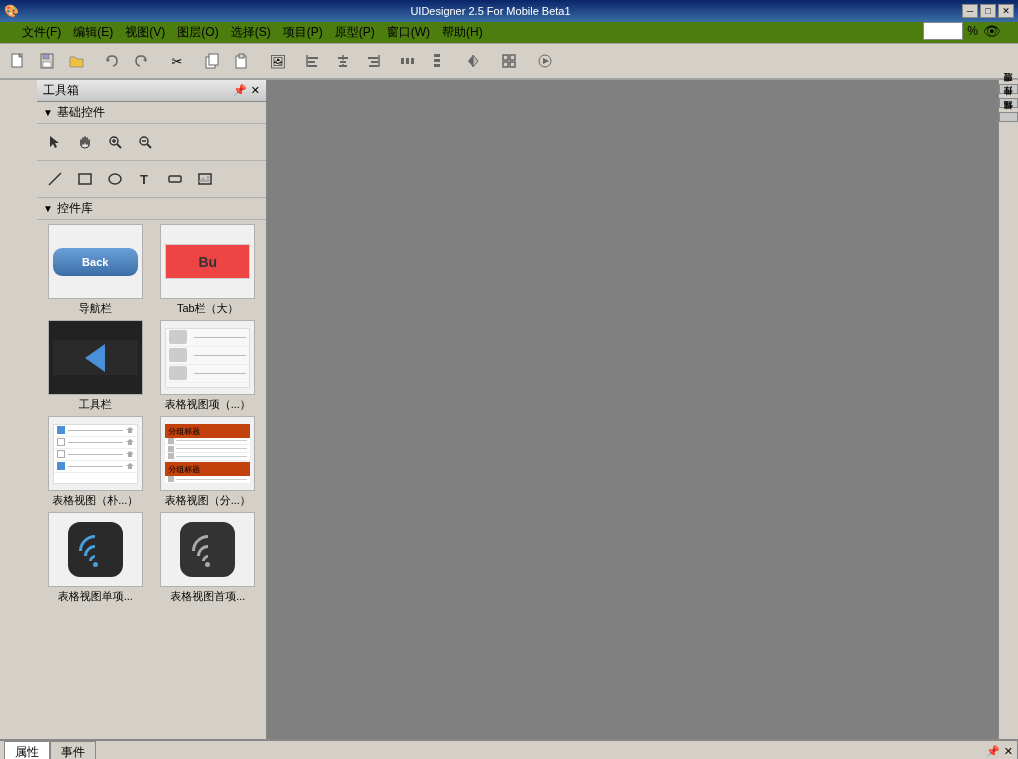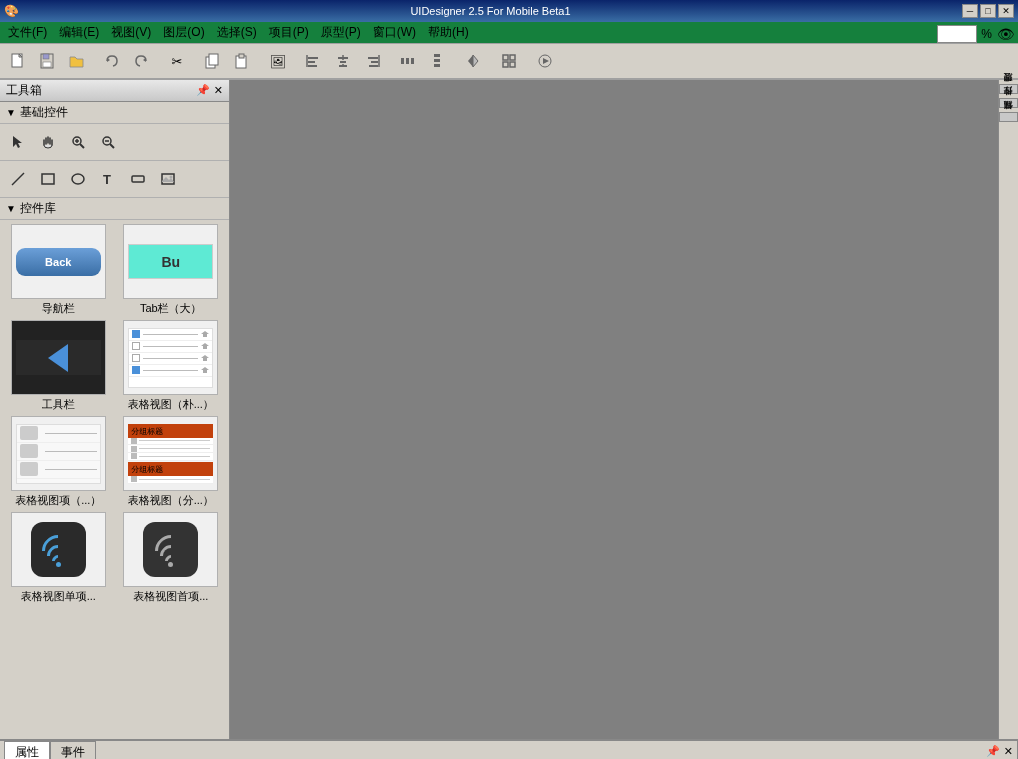--- a/index.html
+++ b/index.html
@@ -21,26 +21,26 @@
     #title-bar .win-btn {
       width: 16px; height: 14px;
       background: #d4d0c8;
       border: 1px solid #888;
       display: flex; align-items: center; justify-content: center;
       font-size: 9px; cursor: pointer; color: #000;
     }
 
     
     #menu-bar {
-      background: #15803d;
+      background: #4d7c0f;
       height: 22px;
       display: flex;
-      align-items: flex-end;
+      align-items: flex-start;
       border-bottom: 1px solid #a0a0a0;
-      padding: 0 2px;
+      padding: 0 16px;
     }
     #menu-bar .menu-item {
       padding: 2px 6px;
       font-size: 12px;
       cursor: pointer;
       white-space: nowrap;
     }
     #menu-bar .zoom-area {
       margin-left: auto;
       display: flex;
@@ -76,20 +76,21 @@
       border: 1px solid transparent;
       display: flex; align-items: center; justify-content: center;
       cursor: pointer; font-size: 13px;
     }
     .tb-sep { width: 6px; }
 
     
     #main-layout {
       display: flex;
       height: calc(759px - 22px - 22px - 36px - 20px);
+      padding-left: 37px;
     }
 
     
     #toolbox {
       width: 230px;
       background: #d4d0c8;
       border-right: 1px solid #888;
       display: flex;
       flex-direction: column;
       overflow: hidden;
@@ -214,21 +215,21 @@
       display: flex; flex-direction: column; align-items: center;
     }
     .tabbar-icon-item .icon-dot { width: 14px; height: 10px; background: #666; border-radius: 2px; }
     .tabbar-icon-item .icon-text { font-size: 7px; color: #aaa; margin-top: 1px; }
     .tabbar-icon-item.active .icon-dot { background: #4a9fd8; }
     .tabbar-icon-item.active .icon-text { color: #4a9fd8; }
 
     
     .tabbar-large-thumb {
       width: 85px; height: 35px;
-      background: #5eead4;
+      background: #ef4444;
       border: 1px solid #ccc;
       display: flex; align-items: center; justify-content: center;
       font-size: 14px; font-weight: bold; color: #333;
     }
 
     
     .toolbar-thumb {
       width: 85px; height: 35px;
       background: #2a2a2a;
       display: flex; align-items: center; justify-content: center;
@@ -605,20 +606,40 @@
           <div class="ctrl-thumb" style="background:#222;">
             <div class="toolbar-thumb">
               <div class="toolbar-arrow"></div>
             </div>
           </div>
           <div class="ctrl-label">工具栏</div>
         </div>
 
         <div class="ctrl-item">
           <div class="ctrl-thumb">
+            <div class="tableview-thumb" style="background:#f8f8f8;">
+              <div class="tv-row" style="height:18px;">
+                  <div style="width:18px;height:14px;background:#ccc;border-radius:2px;margin-right:4px;"></div>
+                  <div class="tv-line"></div>
+                </div>
+              <div class="tv-row" style="height:18px;">
+                  <div style="width:18px;height:14px;background:#ccc;border-radius:2px;margin-right:4px;"></div>
+                  <div class="tv-line"></div>
+                </div>
+              <div class="tv-row" style="height:18px;">
+                  <div style="width:18px;height:14px;background:#ccc;border-radius:2px;margin-right:4px;"></div>
+                  <div class="tv-line"></div>
+                </div>
+            </div>
+          </div>
+          <div class="ctrl-label">表格视图项（...）</div>
+        </div>
+
+        <div class="ctrl-item">
+          <div class="ctrl-thumb">
             <div class="tableview-thumb">
               <div class="tv-row">
                   <div class="tv-check checked"></div>
                   <div class="tv-line"></div>
                   <svg width="8" height="6">
                     <polygon points="0,3 4,0 8,3 6,3 6,6 2,6 2,3" fill="#aaa"></polygon>
                   </svg>
                 </div>
               <div class="tv-row">
                   <div class="tv-check"></div>
@@ -637,40 +658,20 @@
               <div class="tv-row">
                   <div class="tv-check checked"></div>
                   <div class="tv-line"></div>
                   <svg width="8" height="6">
                     <polygon points="0,3 4,0 8,3 6,3 6,6 2,6 2,3" fill="#aaa"></polygon>
                   </svg>
                 </div>
             </div>
           </div>
           <div class="ctrl-label">表格视图（朴...）</div>
-        </div>
-
-        <div class="ctrl-item">
-          <div class="ctrl-thumb">
-            <div class="tableview-thumb" style="background:#f8f8f8;">
-              <div class="tv-row" style="height:18px;">
-                  <div style="width:18px;height:14px;background:#ccc;border-radius:2px;margin-right:4px;"></div>
-                  <div class="tv-line"></div>
-                </div>
-              <div class="tv-row" style="height:18px;">
-                  <div style="width:18px;height:14px;background:#ccc;border-radius:2px;margin-right:4px;"></div>
-                  <div class="tv-line"></div>
-                </div>
-              <div class="tv-row" style="height:18px;">
-                  <div style="width:18px;height:14px;background:#ccc;border-radius:2px;margin-right:4px;"></div>
-                  <div class="tv-line"></div>
-                </div>
-            </div>
-          </div>
-          <div class="ctrl-label">表格视图项（...）</div>
         </div>
 
         <div class="ctrl-item">
           <div class="ctrl-thumb">
             <div class="tablesec-thumb">
               <div class="ts-header">分组标题</div>
               <div class="ts-row">
                   <div class="ts-dot"></div>
                   <div class="ts-line"></div>
                 </div>

